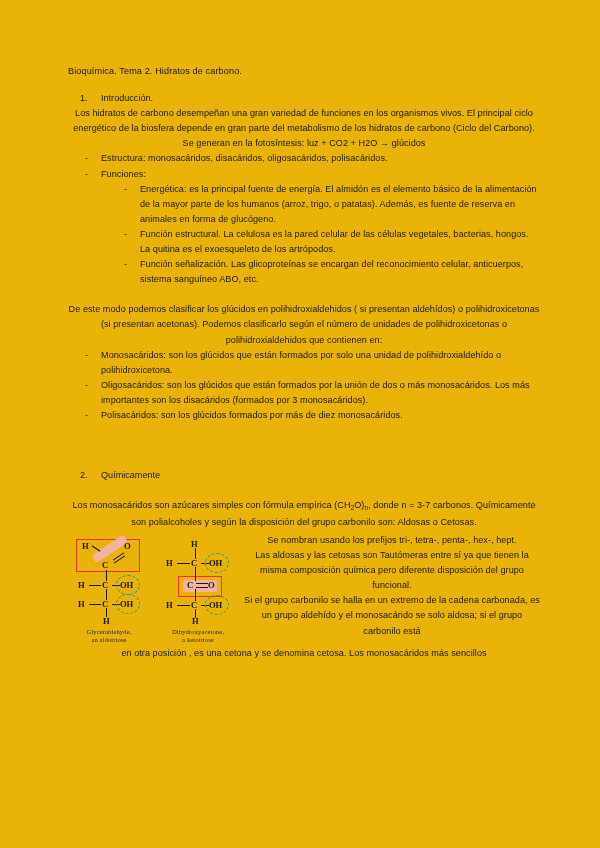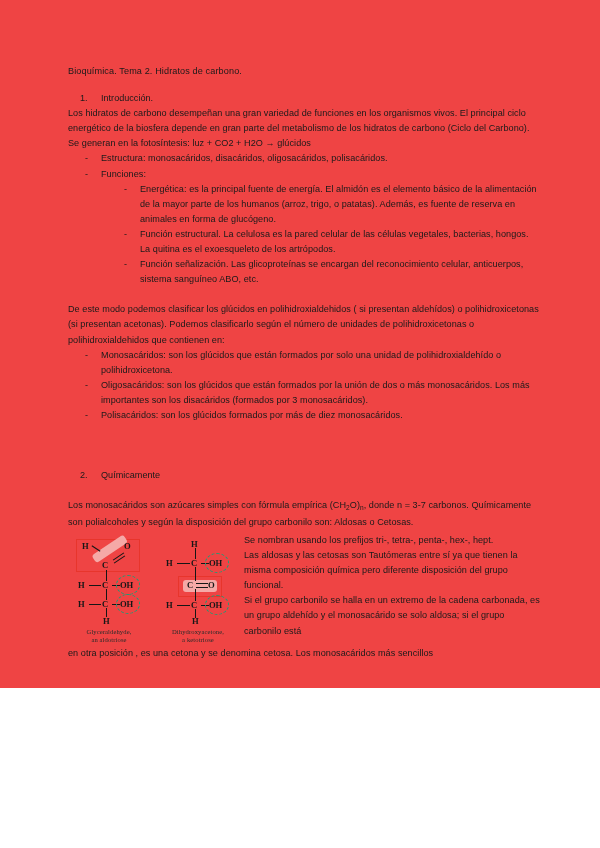--- a/index.html
+++ b/index.html
@@ -11,22 +11,22 @@
     width: 600px;
     height: 848px;
     font-family: "Liberation Sans", sans-serif;
     color: #1a1a1a;
     position: relative;
     overflow: hidden;
   }
   .page {
     position: relative;
     width: 600px;
-    height: 688px;
-    background: #ef4444;
+    height: 848px;
+    background: #eab308;
     box-sizing: border-box;
     padding: 64px 60px 0 68px;
   }
   .doc-title {
     font-size: 9.1px;
     line-height: 1.55;
     letter-spacing: 0.12px;
     margin: 0 0 13px 0;
   }
   p, li, div.tx {
@@ -41,21 +41,21 @@
     margin: 0 0 0 0;
     padding-left: 33px;
     position: relative;
   }
   .num-head .n {
     position: absolute;
     left: 12px;
   }
   .para {
     margin: 0;
-    text-align: left;
+    text-align: center;
   }
   .bullets {
     list-style: none;
     margin: 0;
     padding: 0;
   }
   .bullets > li {
     position: relative;
     padding-left: 33px;
     margin: 0;

